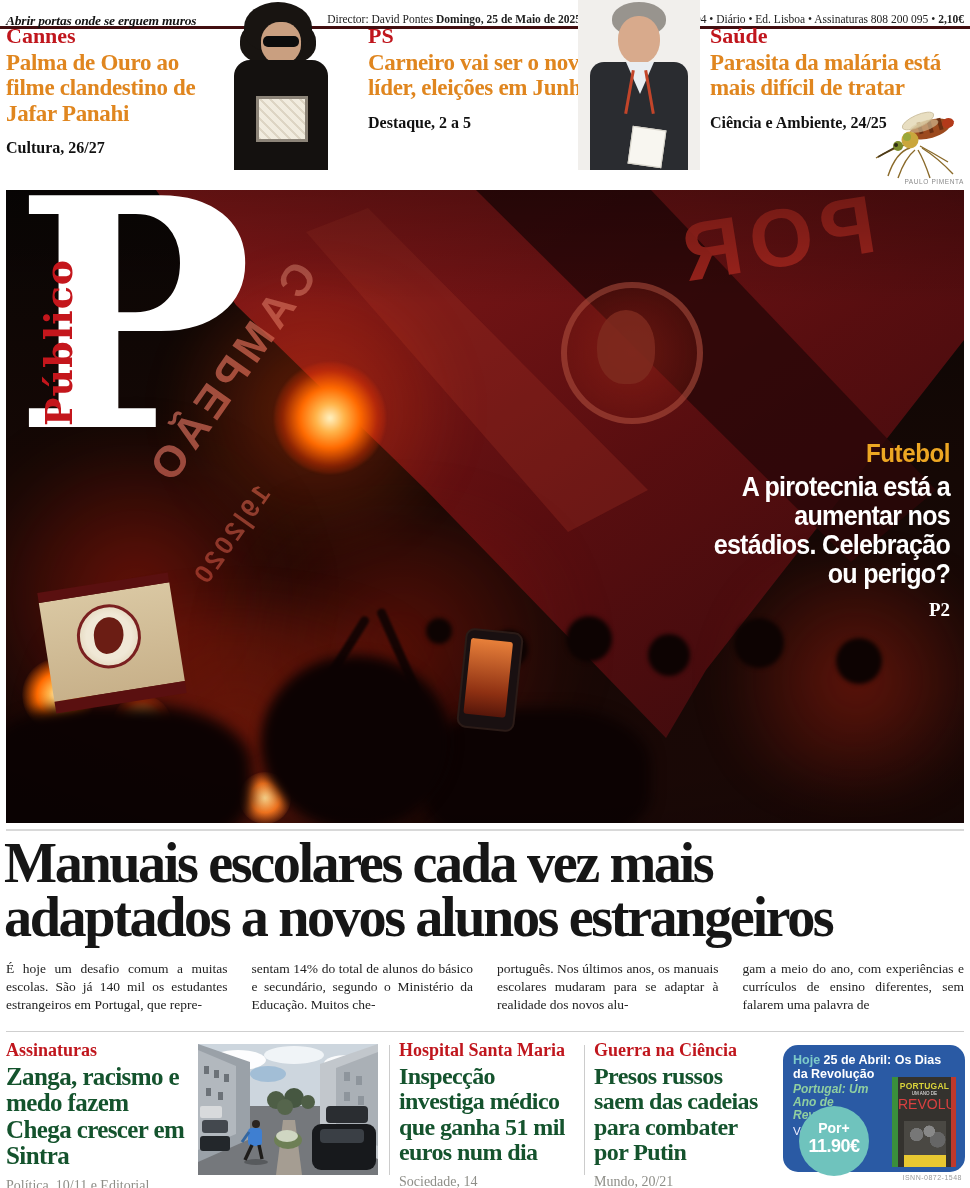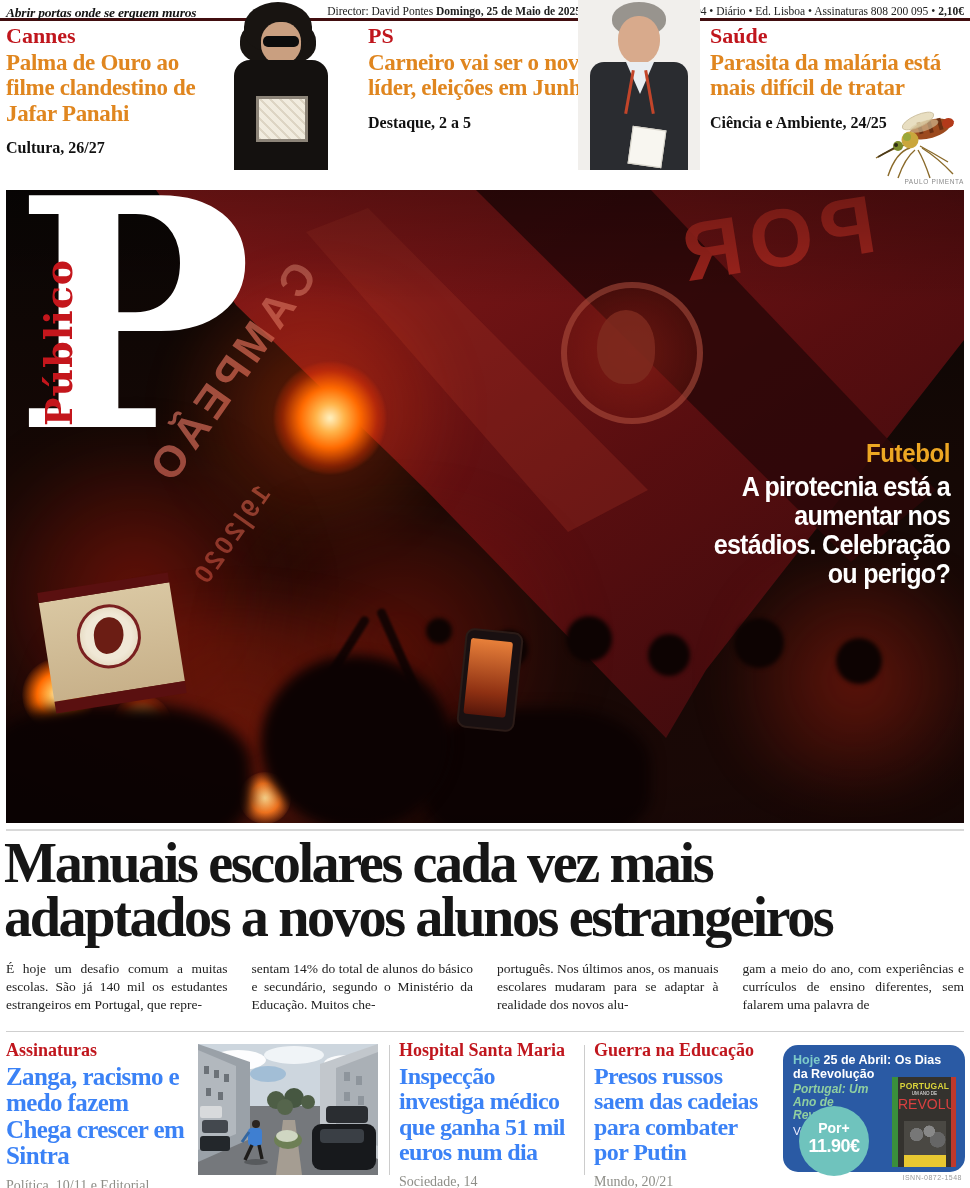--- a/index.html
+++ b/index.html
@@ -1,20 +1,20 @@
 <!DOCTYPE html>
 <html><head>
 <meta charset="utf-8">
 <style>
   html,body{margin:0;padding:0;background:#fff;}
   .page{position:relative;width:970px;height:1188px;overflow:hidden;background:#fff;
         font-family:"Liberation Serif",serif;color:#141414;}
 
   
-  .topbar{position:absolute;top:4px;left:0;right:0;height:17px;border-bottom:3px solid #420e10;
+  .topbar{position:absolute;top:12px;left:0;right:0;height:17px;border-bottom:3px solid #420e10;
           display:flex;justify-content:space-between;align-items:flex-start;
           padding:1px 6px 0;box-sizing:border-box;white-space:nowrap;}
   .motto{font-weight:bold;font-style:italic;font-size:13.5px;letter-spacing:-.2px;}
   .mast-right{font-size:11.5px;color:#222;}
   .mast-right .b{font-weight:bold;}
 
   
   .teaser{position:absolute;top:24px;}
   .teaser .kicker{color:#c0161d;font-weight:bold;font-size:22px;line-height:1.05;}
   .teaser .hl{color:#e0861f;font-weight:bold;font-size:23px;line-height:1.1;letter-spacing:-.3px;margin-top:3px;}
@@ -129,21 +129,21 @@
   .lead-hl{position:absolute;left:4px;top:836px;width:964px;font-weight:bold;font-size:58px;
      line-height:54px;letter-spacing:-2.5px;color:#161616;transform:scaleX(.97);transform-origin:left;}
   .cols{position:absolute;left:6px;top:960px;width:958px;display:flex;gap:24px;}
   .col{flex:1;font-size:13.5px;line-height:1.32;text-align:justify;color:#222;}
   .ref-inline{color:#a59e92;}
   .rule2{position:absolute;left:6px;right:6px;top:1031px;height:1px;background:#cfcfcf;}
 
   
   .bstory{position:absolute;top:1041px;}
   .bstory .kicker{color:#c0161d;font-weight:bold;font-size:18px;line-height:1.05;}
-  .bstory .hl{font-weight:bold;font-size:24px;line-height:1.06;letter-spacing:-.6px;margin-top:4px;color:#3b82f6;}
+  .bstory .hl{font-weight:bold;font-size:24px;line-height:1.06;letter-spacing:-.6px;margin-top:4px;color:#14532d;}
   .bstory .ref{color:#8e8e88;font-size:14px;margin-top:8px;}
   .bA{left:6px;width:188px;}
   .bA .hl{font-size:25px;}
   .bB{left:399px;width:176px;}
   .bC{left:594px;width:176px;}
   .vdiv{position:absolute;top:1045px;width:1px;height:130px;background:#ccc;}
   .vd1{left:389px;} .vd2{left:584px;}
   .bphoto{position:absolute;left:198px;top:1044px;width:180px;height:131px;}
 
   
@@ -287,20 +287,21 @@
       <div class="scr"></div>
     </div>
     <div class="vg"></div>
 
     <div class="logo-p">P</div>
     <div class="logo-brand">Público</div>
 
     <div class="hero-txt">
       <div class="hk">Futebol</div>
       <div class="hh">A pirotecnia está a aumentar nos estádios. Celebração ou perigo?</div>
+      <div class="hp">P2</div>
     </div>
   </div>
 
   <div class="rule1"></div>
   <div class="lead-hl">
     <div>Manuais escolares cada vez mais</div>
     <div>adaptados a novos alunos estrangeiros</div>
   </div>
   <div class="cols">
     <div class="col">É hoje um desafio comum a muitas escolas. São já 140 mil os estudantes estrangeiros em Portugal, que repre-</div>
@@ -362,21 +363,21 @@
 
   <div class="bstory bB">
     <div class="kicker">Hospital Santa Maria</div>
     <div class="hl">Inspecção investiga médico que ganha 51 mil euros num dia</div>
     <div class="ref">Sociedade, 14</div>
   </div>
 
   <div class="vdiv vd2"></div>
 
   <div class="bstory bC">
-    <div class="kicker">Guerra na Educação</div>
+    <div class="kicker">Guerra na Ciência</div>
     <div class="hl">Presos russos saem das cadeias para combater por Putin</div>
     <div class="ref">Mundo, 20/21</div>
   </div>
 
   <div class="promo">
     <div class="line">
       <span class="today">Hoje</span>
       <span>25 de Abril: Os Dias da Revolução</span>
     </div>
     <div class="series">Portugal: Um Ano de Revolução</div>

